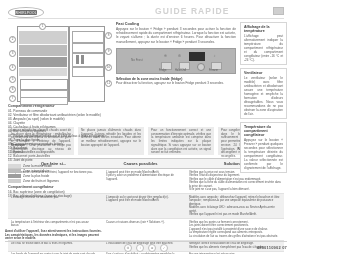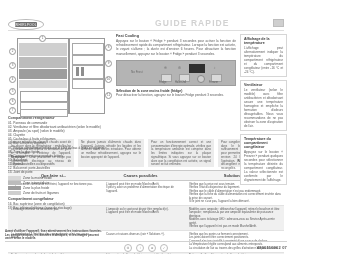--- a/index.html
+++ b/index.html
@@ -3,21 +3,21 @@
 <meta charset="utf-8">
 <style>
   html,body{margin:0;padding:0;}
   body{
     width:360px;height:254px;overflow:hidden;
     background:#ffffff;
     font-family:"Liberation Sans",sans-serif;
     color:#3b3b3b;
     -webkit-font-smoothing:none;
   }
-  .page{position:relative;width:292px;height:254px;box-sizing:border-box;padding:16px 5px;}
+  .page{position:relative;width:292px;height:254px;box-sizing:border-box;padding:4px 5px;}
 
   
   .header{position:relative;height:15px;}
   .logo{
     position:absolute;left:3px;top:3px;width:34px;height:9px;
     border:1px solid #b9b9b9;border-radius:50%;
     display:flex;align-items:center;justify-content:center;
     background:#fff;
   }
   .logo-inner{

